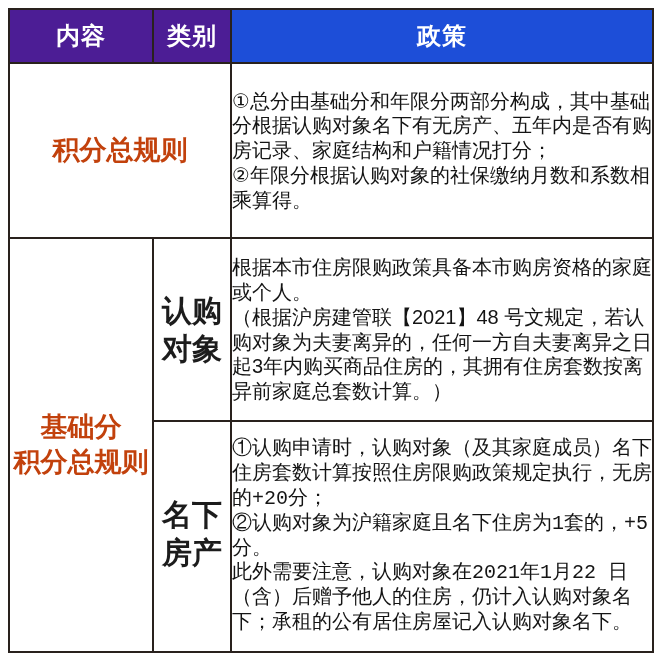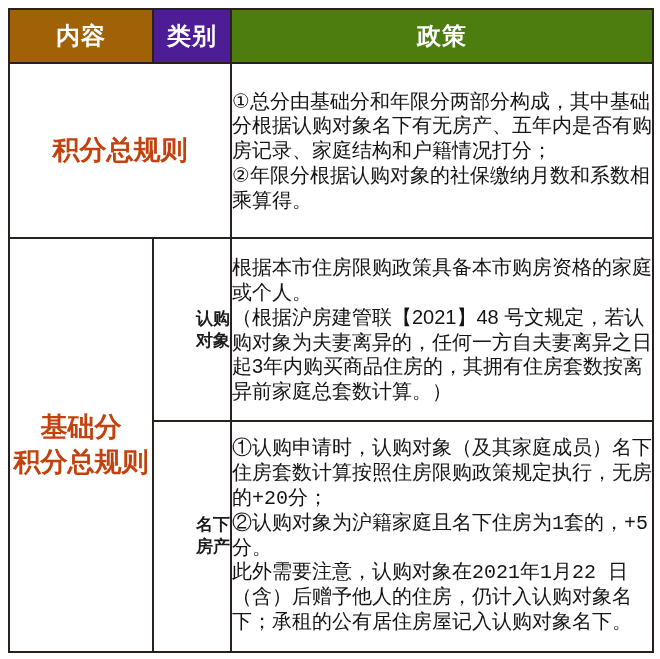--- a/index.html
+++ b/index.html
@@ -51,24 +51,24 @@
   td.cell-content {
     font-size: 27px;
     font-weight: 700;
     color: #c2410c;
     text-align: center;
     vertical-align: middle;
     white-space: pre-line;
     line-height: 1.3;
   }
   td.cell-category {
-    font-size: 17px;
+    font-size: 30px;
     font-weight: 700;
     color: #1c1c1c;
-    text-align: right;
+    text-align: center;
     vertical-align: middle;
     white-space: pre-line;
     line-height: 1.25;
   }
   td.cell-policy {
     font-size: 20px;
     font-weight: 500;
     color: #141414;
     text-align: left;
     vertical-align: middle;
@@ -99,23 +99,23 @@
 <div class="stage">
 
   <table class="policy-table">
     <colgroup>
       <col class="c1">
       <col class="c2">
       <col class="c3">
     </colgroup>
     <thead>
       <tr>
-        <th class="hdr" style="background: #a16207; color: rgb(255, 255, 255);">内容</th>
+        <th class="hdr" style="background: #4c1d95; color: rgb(255, 255, 255);">内容</th>
         <th class="hdr" style="background: #4c1d95; color: rgb(255, 255, 255);">类别</th>
-        <th class="hdr" style="background: #4d7c0f; color: rgb(255, 255, 255);">政策</th>
+        <th class="hdr" style="background: #1d4ed8; color: rgb(255, 255, 255);">政策</th>
       </tr>
     </thead>
     <tbody>
       <tr class="row1">
         <td class="cell-content" colspan="2">积分总规则</td>
         <td class="cell-policy">①总分由基础分和年限分两部分构成，其中基础分根据认购对象名下有无房产、五年内是否有购房记录、家庭结构和户籍情况打分；
 ②年限分根据认购对象的社保缴纳月数和系数相乘算得。</td>
       </tr>
       <tr class="row2">
         <td class="cell-content" rowspan="2">基础分

